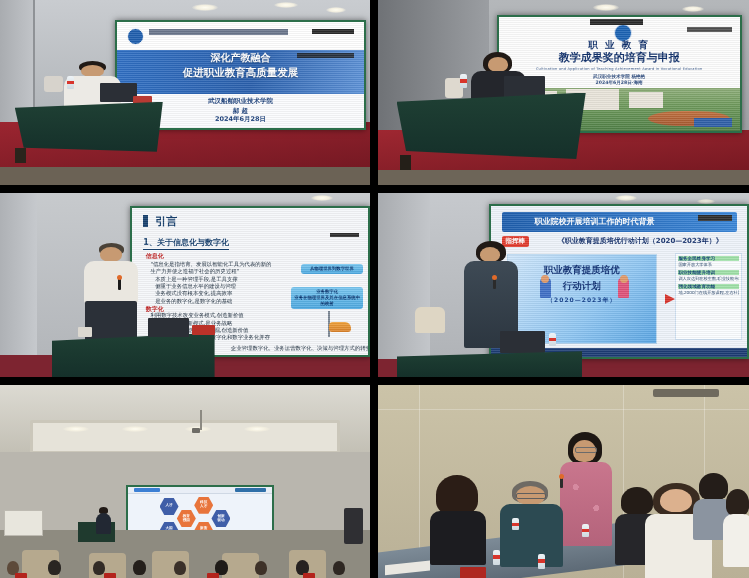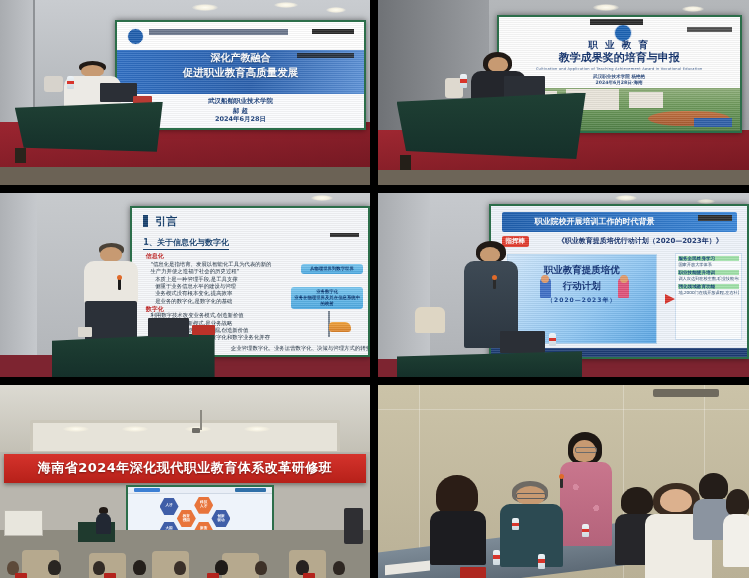--- a/index.html
+++ b/index.html
@@ -351,23 +351,20 @@
     <div class="p5-ceiling"></div>
     <div class="p5-coffer"></div>
     <div class="ceil-light" style="left:17%;top:21%;width:26px;height:6px;"></div>
     <div class="ceil-light" style="left:33%;top:21%;width:26px;height:6px;"></div>
     <div class="ceil-light" style="left:50%;top:21%;width:26px;height:6px;"></div>
     <div class="ceil-light" style="left:66%;top:21%;width:26px;height:6px;"></div>
     <div style="position:absolute;left:54%;top:13%;width:2px;height:10%;background:#8c8a82;"></div>
     <div style="position:absolute;left:52%;top:22%;width:8px;height:5px;background:#6e6c66;border-radius:1px;"></div>
 
     <div class="p5-wall"></div>
-    <div class="p5-banner">
-      <span>海南省2024年深化现代职业教育体系改革研修班</span>
-    </div>
 
     <div class="p5-scr">
       <div style="position:absolute;left:0;right:0;top:0;height:11%;background:#e9eef6;border-bottom:1px solid #cfd8e4;"></div>
       <div style="position:absolute;left:4%;top:2%;width:18%;height:7%;background:#3b7fd4;border-radius:1px;"></div>
       <div style="position:absolute;right:4%;top:2%;width:22%;height:7%;background:#2f6fa8;border-radius:1px;"></div>
       <div class="hexwrap">
         <div class="hex" style="left:22%;top:20%;background:#3f5ea8;white-space:pre-line;">人才</div>
         <div class="hex" style="left:46%;top:18%;background:#e8743b;white-space:pre-line;">科技
 人才</div>
         <div class="hex" style="left:34%;top:42%;background:#e8743b;white-space:pre-line;">教育

